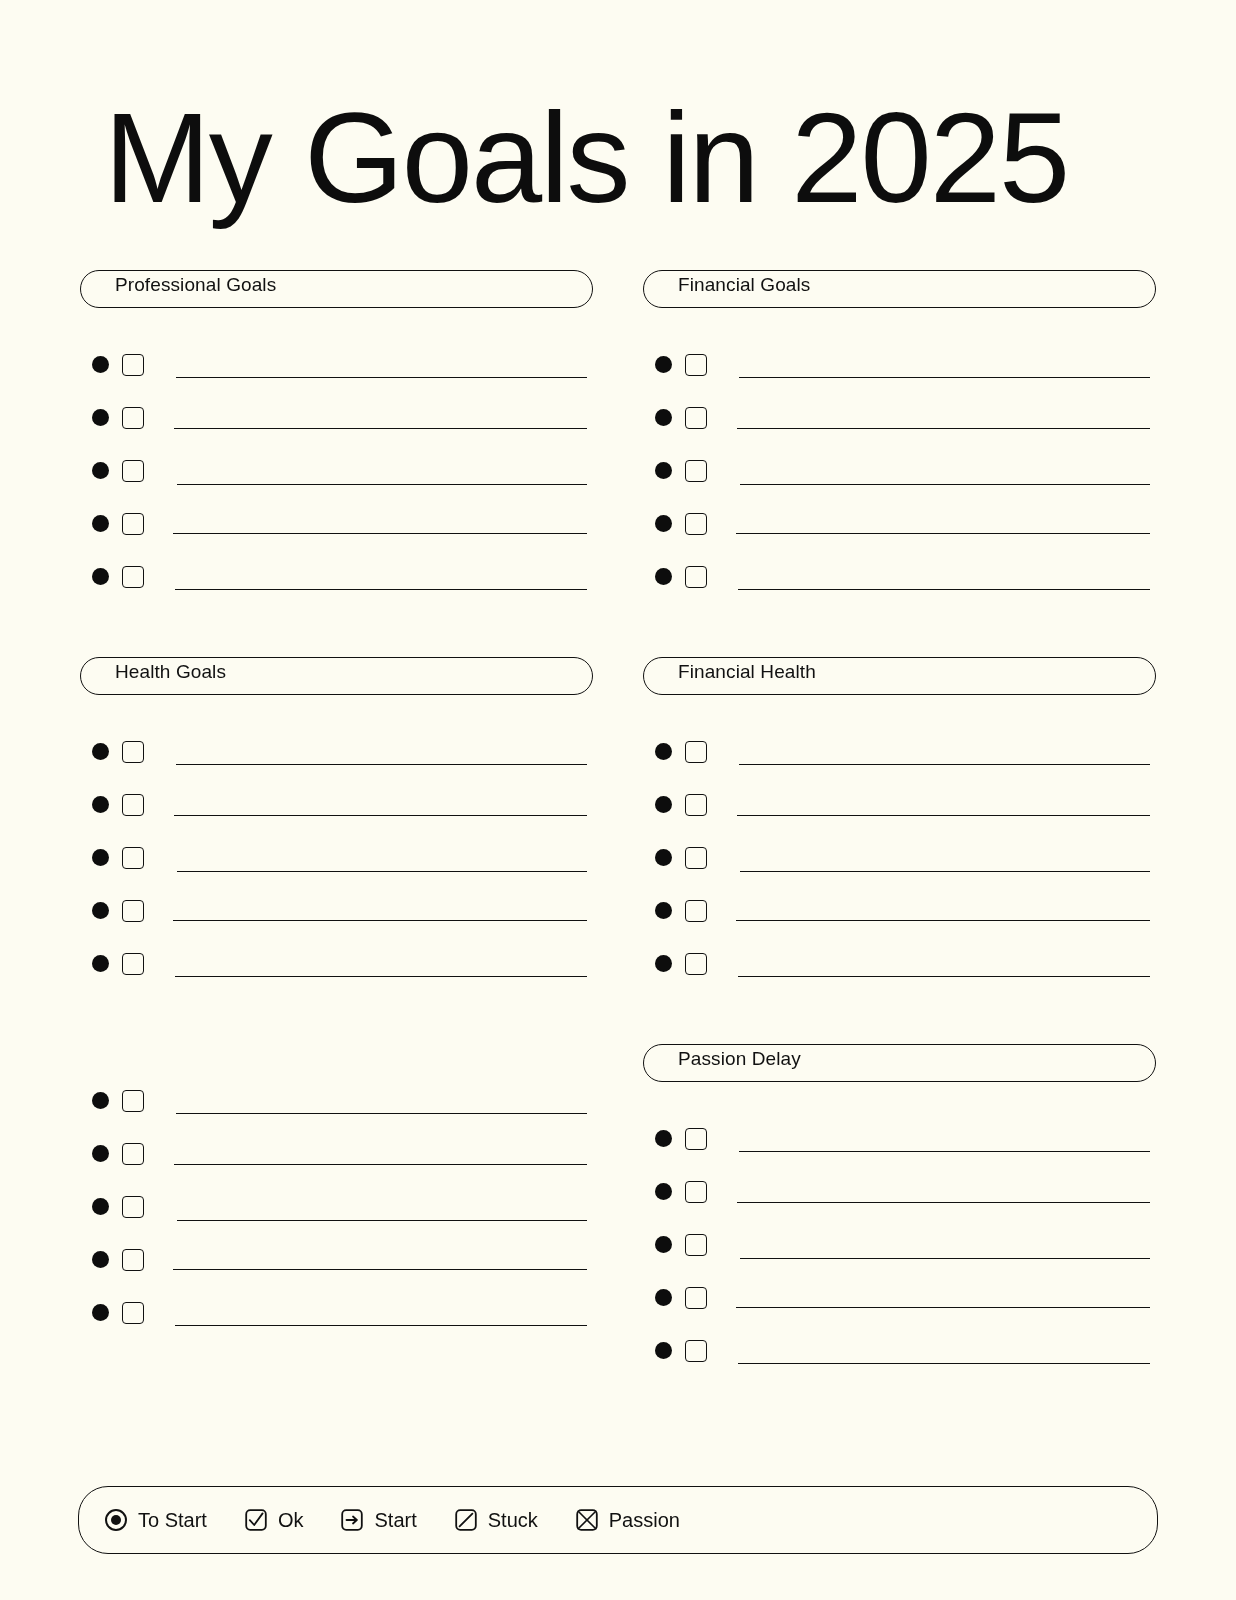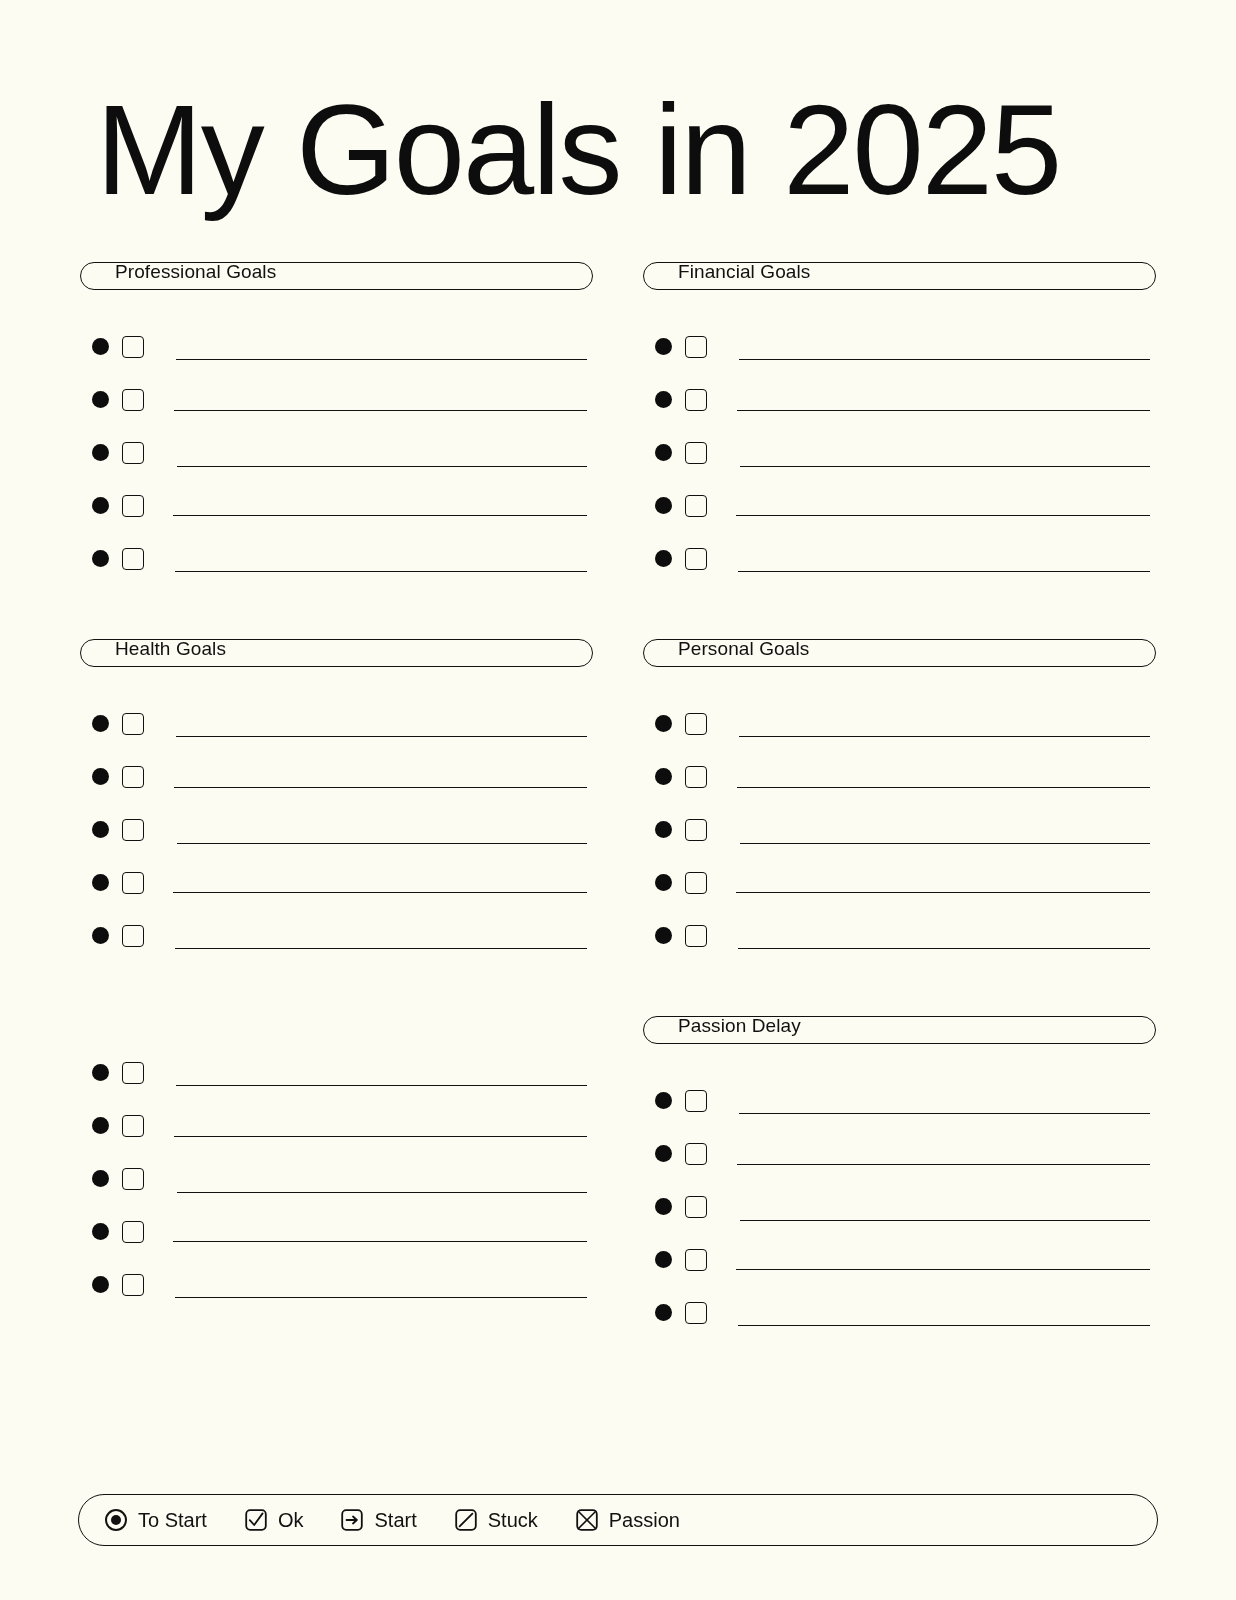--- a/index.html
+++ b/index.html
@@ -23,21 +23,21 @@
     box-sizing: border-box;
     padding: 0 80px;
   }
 
   
   .title {
     font-size: 128px;
     line-height: 1.0;
     font-weight: 400;
     letter-spacing: -2px;
-    margin: 8px;
+    margin: 16px;
     padding-top: 78px;
     padding-left: 8px;
     color: #0d0d0d;
     white-space: nowrap;
   }
 
   
   .grid {
     margin-top: 48px;
     display: grid;
@@ -46,21 +46,21 @@
     row-gap: 0px;
   }
 
   .section {
     margin-bottom: 54px;
   }
 
   .section-header {
     border: 1.6px solid #111;
     border-radius: 30px;
-    height: 28px;
+    height: 38px;
     display: flex;
     align-items: center;
     padding: 0 0 9px 34px;
     box-sizing: border-box;
     background: transparent;
     font-size: 19px;
     letter-spacing: 0.1px;
   }
 
   .rows {
@@ -108,21 +108,21 @@
   .row:nth-child(3) .line { margin-left: 33px; margin-bottom: 12px; }
   .row:nth-child(4) .line { margin-left: 29px; margin-bottom: 16px; }
   .row:nth-child(5) .line { margin-left: 31px; margin-bottom: 13px; }
 
   
   .legend {
     position: absolute;
     left: 78px;
     right: 78px;
     bottom: 62px;
-    height: 52px;
+    height: 68px;
     border: 1.6px solid #111;
     border-radius: 30px;
     display: flex;
     align-items: center;
     padding: 0 26px;
     box-sizing: border-box;
     gap: 26px;
   }
 
   .legend-item {
@@ -263,21 +263,21 @@
         <div class="row">
           <span class="dot"></span>
           <span class="box"></span>
           <span class="line"></span>
         </div>
       </div>
     </div>
 
     <div class="section">
       <div class="section-header">
-        <span>Personal Goals</span>
+        <span>Financial Health</span>
       </div>
       <div class="rows">
         <div class="row">
           <span class="dot"></span>
           <span class="box"></span>
           <span class="line"></span>
         </div>
         <div class="row">
           <span class="dot"></span>
           <span class="box"></span>

